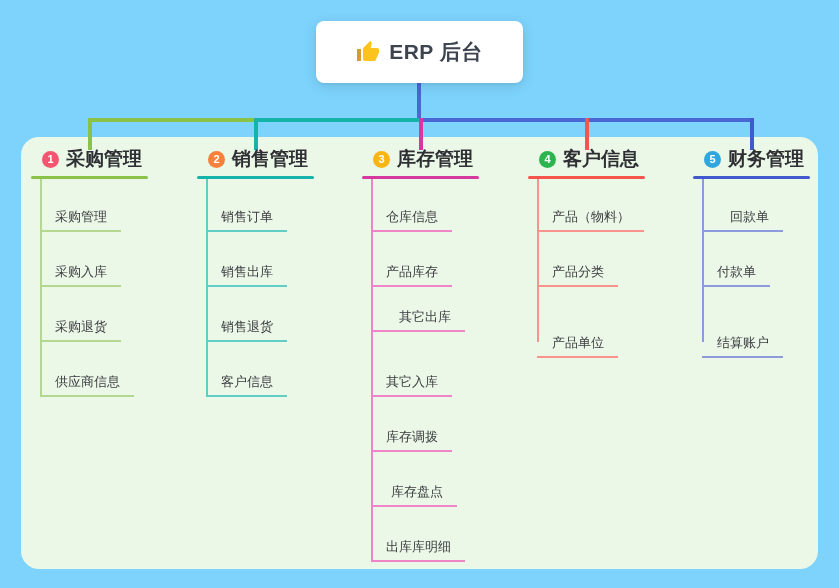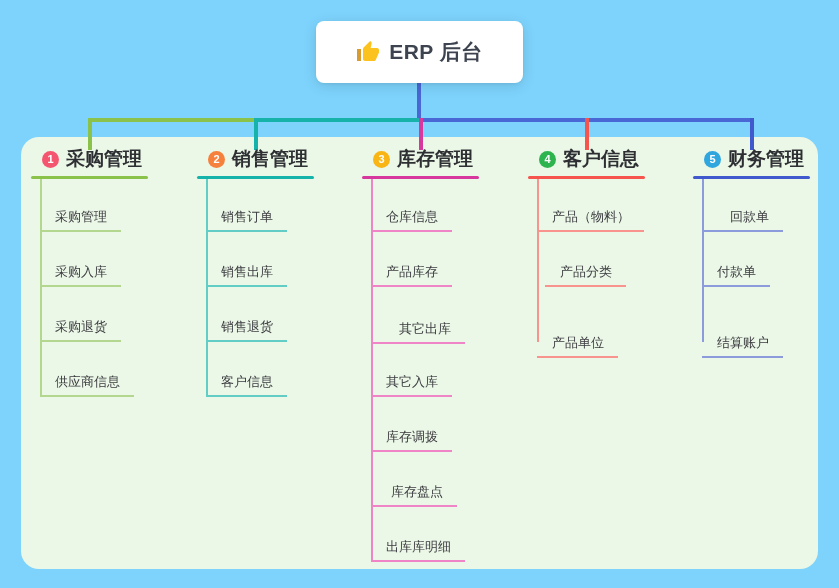--- a/index.html
+++ b/index.html
@@ -101,37 +101,37 @@
       <div class="branch" style="left: 362px;">
       <div class="branch-title">
         <span class="badge" style="background: rgb(248, 181, 19);">3</span>
         <span class="branch-title-label">库存管理</span>
       </div>
       <div class="branch-underline" style="background: rgb(214, 56, 158);"></div>
       <div class="branch-vline" style="background: rgb(239, 133, 198); height: 383px;"></div>
       <div>
           <div class="child" style="top: 208px; border-bottom-color: rgb(239, 133, 198);"><span>仓库信息</span></div>
           <div class="child" style="top: 263px; border-bottom-color: rgb(239, 133, 198);"><span>产品库存</span></div>
-          <div class="child" style="top: 320px; border-bottom-color: rgb(239, 133, 198); padding-left: 28px;"><span>其它出库</span></div>
+          <div class="child" style="top: 308px; border-bottom-color: rgb(239, 133, 198); padding-left: 28px;"><span>其它出库</span></div>
           <div class="child" style="top: 373px; border-bottom-color: rgb(239, 133, 198);"><span>其它入库</span></div>
           <div class="child" style="top: 428px; border-bottom-color: rgb(239, 133, 198);"><span>库存调拨</span></div>
           <div class="child" style="top: 483px; border-bottom-color: rgb(239, 133, 198); padding-left: 20px;"><span>库存盘点</span></div>
           <div class="child" style="top: 538px; border-bottom-color: rgb(239, 133, 198);"><span>出库库明细</span></div>
         </div>
     </div>
       <div class="branch" style="left: 528px;">
       <div class="branch-title">
         <span class="badge" style="background: rgb(46, 180, 79);">4</span>
         <span class="branch-title-label">客户信息</span>
       </div>
       <div class="branch-underline" style="background: rgb(245, 85, 77);"></div>
       <div class="branch-vline" style="background: rgb(248, 148, 141); height: 163px;"></div>
       <div>
           <div class="child" style="top: 208px; border-bottom-color: rgb(248, 148, 141);"><span>产品（物料）</span></div>
-          <div class="child" style="top: 263px; border-bottom-color: rgb(248, 148, 141); margin-left: 8px;"><span>产品分类</span></div>
+          <div class="child" style="top: 263px; border-bottom-color: rgb(248, 148, 141);"><span>产品分类</span></div>
           <div class="child" style="top: 334px; border-bottom-color: rgb(248, 148, 141);"><span>产品单位</span></div>
         </div>
     </div>
       <div class="branch" style="left: 693px;">
       <div class="branch-title">
         <span class="badge" style="background: rgb(47, 166, 222);">5</span>
         <span class="branch-title-label">财务管理</span>
       </div>
       <div class="branch-underline" style="background: rgb(64, 89, 205);"></div>
       <div class="branch-vline" style="background: rgb(140, 155, 220); height: 163px;"></div>

